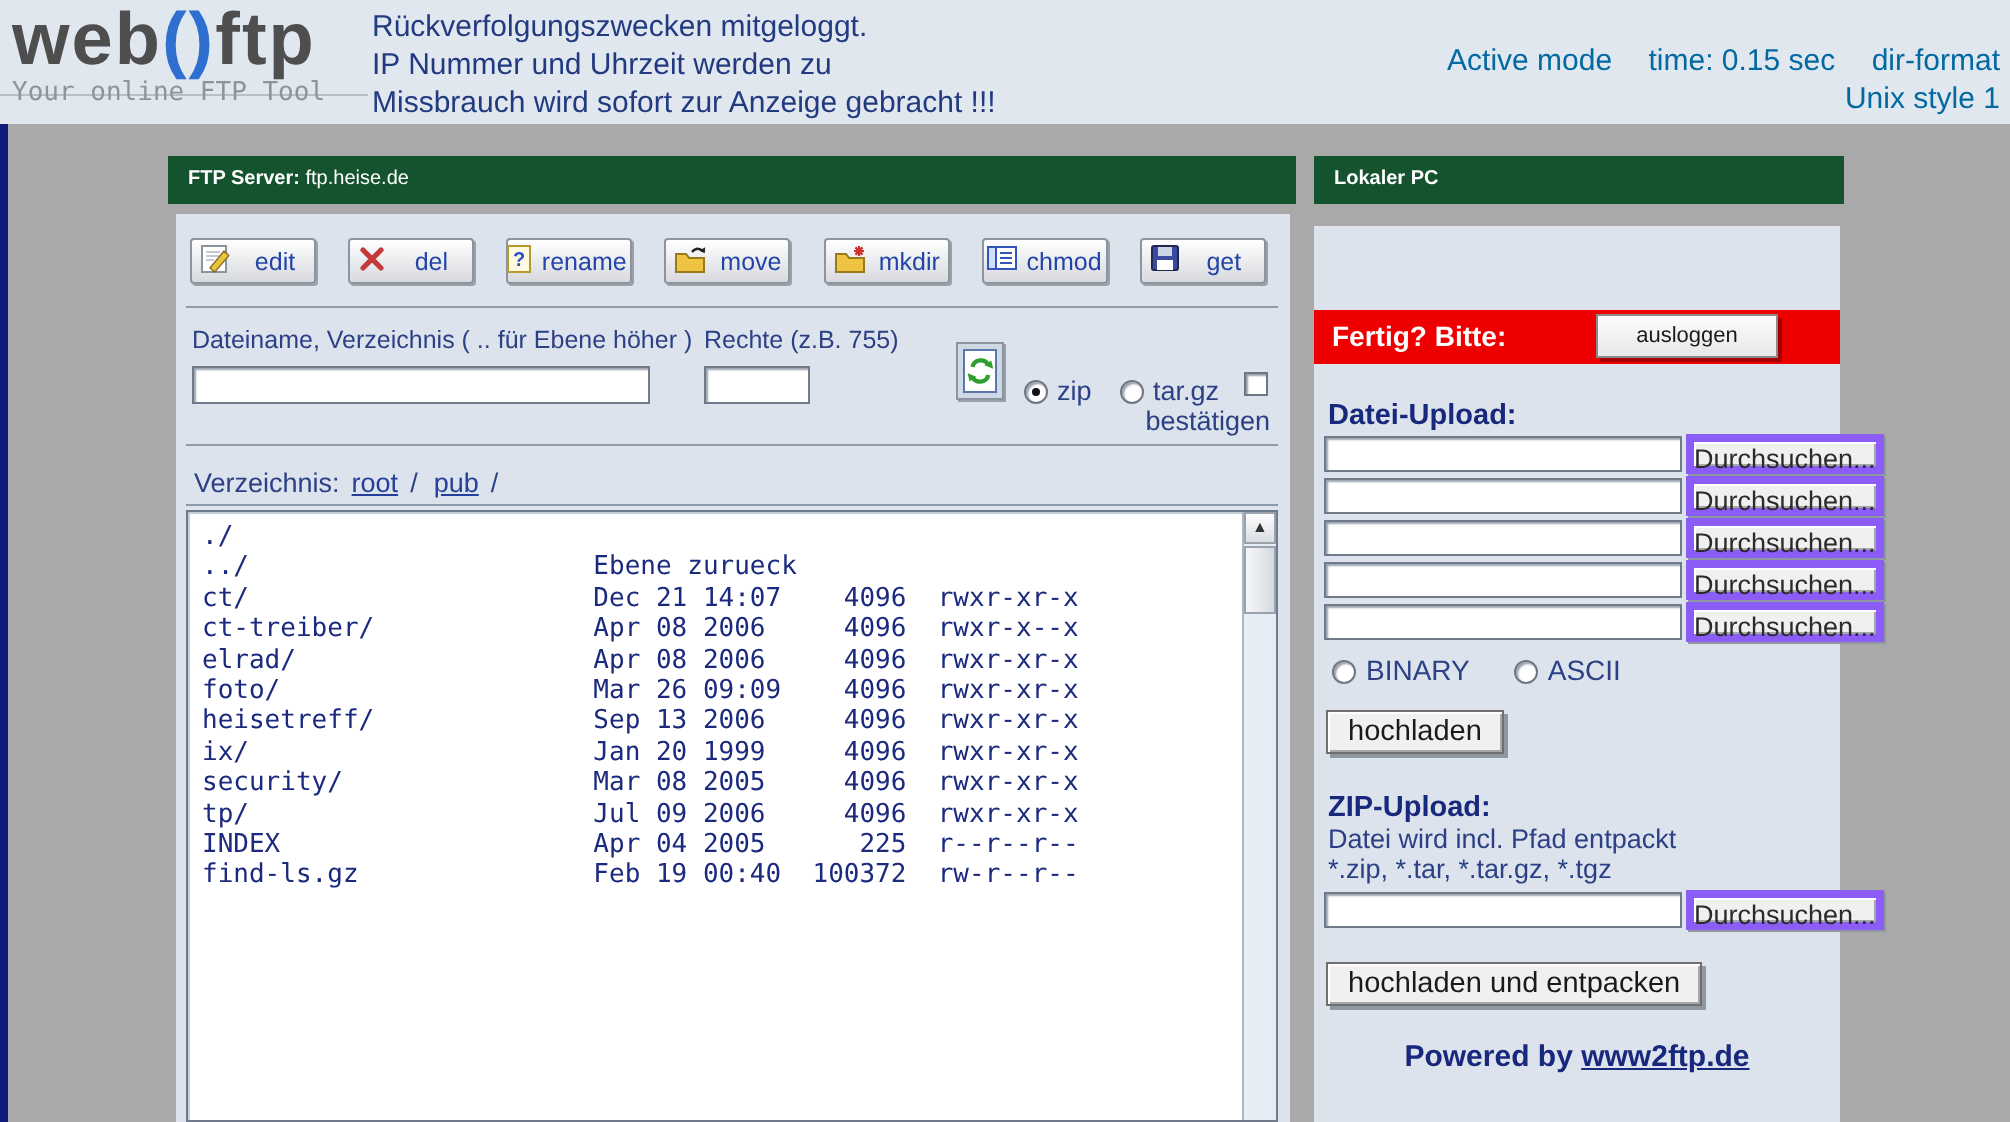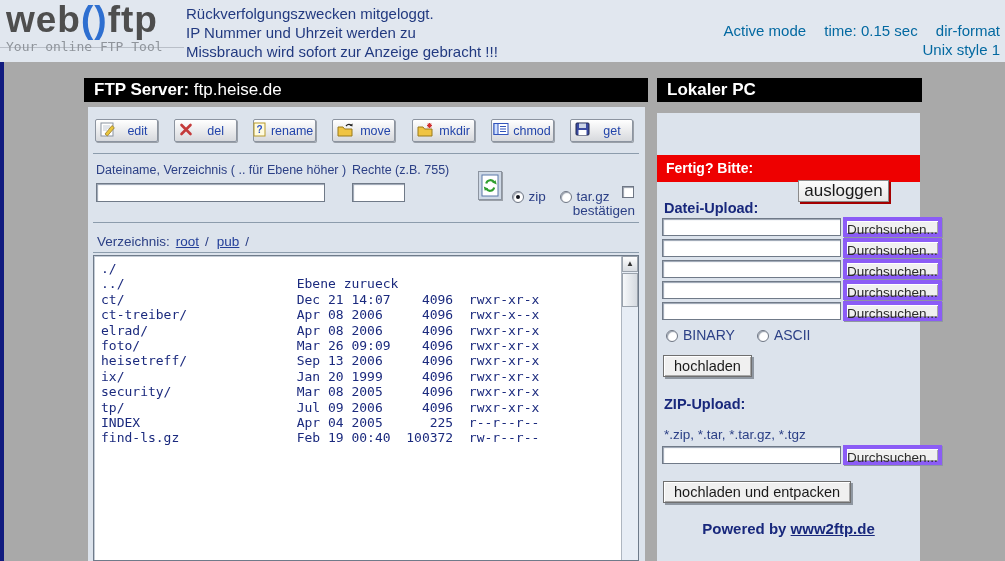--- a/index.html
+++ b/index.html
@@ -15,21 +15,21 @@
   .logo-tagline::before { content:""; position:absolute; left:-6px; right:-2px; top:55%; border-top:1px solid #b9bfc8; }
   .logo-tagline span { position:relative; }
   .notice { position:absolute; left:186px; top:4px; font-size:15px; line-height:19px; color:#223a80; }
   .status { position:absolute; right:5px; top:21px; text-align:right; font-size:15px; color:#0369a1; line-height:19px; }
   .status .gap { display:inline-block; width:14px; }
 
   
   .left-strip { position:absolute; left:0; top:62px; width:4px; height:499px; background:#111b7f; }
 
   
-  .bar { position:absolute; height:24px; background:#000000; color:#fff; font-size:17px; line-height:24px; padding-left:10px; white-space:nowrap; }
+  .bar { position:absolute; height:24px; background:#14532d; color:#fff; font-size:10px; line-height:24px; padding-left:10px; white-space:nowrap; }
   .server-bar { left:84px; top:78px; width:564px; }
   .local-bar  { left:657px; top:78px; width:265px; }
   .bar b { font-weight:bold; }
 
   
   .server-panel { position:absolute; left:88px; top:107px; width:557px; height:454px; background:#dce3ec; }
   .toolbar { position:absolute; left:7px; right:12px; top:12px; display:flex; justify-content:space-between; }
   .tbtn { width:63px; height:23px; display:flex; align-items:center; justify-content:flex-end; gap:4px; padding-left:4px;
           background:linear-gradient(#ffffff,#d7d9dd); border:1px solid #8c94a0; border-radius:2px;
           box-shadow:1px 1px 0 #9aa0a8; font-size:12.5px; color:#2244aa; cursor:default; }
@@ -57,21 +57,21 @@
   .listing-rows { position:absolute; left:0; top:0; right:17px; bottom:0; overflow:hidden; padding:5px 0 0 7px; }
   .lrow { font-family:"DejaVu Sans Mono", monospace; font-size:13px; line-height:15.4px; color:#1b2a7e; white-space:pre; }
   .sbar { position:absolute; right:0; top:0; bottom:0; width:17px; background:#e7edf5; border-left:1px solid #aeb6c0; }
   .sb-btn { width:16px; height:16px; background:linear-gradient(#fdfdfd,#d9dde2); border:1px solid #9aa2ac; font-size:8px; color:#333; text-align:center; line-height:14px; }
   .sb-thumb { width:16px; height:34px; margin-top:1px; background:linear-gradient(90deg,#f6f8fa,#d5dae0); border:1px solid #9aa2ac; }
 
   
   .local-panel { position:absolute; left:657px; top:113px; width:263px; height:448px; background:#dce3ec; }
   .red-bar { position:absolute; left:0; right:0; top:42px; height:27px; background:#ee0000; }
   .red-bar .prompt { position:absolute; left:9px; top:0; line-height:27px; color:#fff; font-weight:bold; font-size:14px; }
-  .logout-btn { position:absolute; left:141px; top:2px; width:91px; height:22px; background:linear-gradient(#fcfcfc,#e8e8e8); border:1px solid #8a8a8a; box-shadow:2px 2px 0 #a40000; font-size:17px; color:#1a1a1a; text-align:center; line-height:20px; cursor:default;margin-top:23px; }
+  .logout-btn { position:absolute; left:141px; top:2px; width:91px; height:22px; background:linear-gradient(#fcfcfc,#e8e8e8); border:1px solid #8a8a8a; box-shadow:2px 2px 0 #a40000; font-size:11px; color:#1a1a1a; text-align:center; line-height:20px; cursor:default; }
   .sec-label { position:absolute; left:7px; font-weight:bold; font-size:14.5px; color:#18287c; }
   .upload-label { top:87px; } .zip-label { top:283px; }
   .upload-rows { position:absolute; left:5px; right:5px; top:104px; }
   .file-row { display:flex; margin-bottom:1px; height:20px; }
   .file-row input { flex:1; height:18px; margin-top:1px; background:#fff; border:1px solid #707a88; box-shadow:inset 1px 1px 1px #9aa4b2; }
   .browse-btn { width:117px; height:20px; background:#f0f0f0; border:4px solid #8b5cf6; box-shadow:inset 1px 1px 0 #ffffff, inset -1px -1px 0 #a8a8a8, 1px 1px 0 #8f97a1; font-size:13.5px; color:#2b2b2b; text-align:left; line-height:18px; margin-left:2px; cursor:default; }
   .modes { position:absolute; left:9px; top:214px; font-size:14px; color:#2c4086; }
   .modes .radio { margin-right:5px; }
   .modes .m2 { margin-left:22px; }
   .push-btn { position:absolute; left:6px; height:22px; background:#f0f0f0; border:1px solid #6f6f6f; box-shadow:inset 1px 1px 0 #ffffff, inset -1px -1px 0 #a8a8a8, 2px 2px 0 #8f97a1; font-size:14.5px; color:#1a1a1a; text-align:center; line-height:20px; padding:0 10px; cursor:default; }
@@ -255,20 +255,21 @@
       </div>
     </div>
 
   <div class="modes">
     <span class="radio"></span><span>BINARY</span><span class="m2"></span><span class="radio"></span><span>ASCII</span>
   </div>
 
   <div class="push-btn upload-btn">hochladen</div>
 
   <div class="sec-label zip-label">ZIP-Upload:</div>
+  <div class="note note1">Datei wird incl. Pfad entpackt</div>
   <div class="note note2">*.zip, *.tar, *.tar.gz, *.tgz</div>
 
   <div class="zip-row">
     <div class="file-row">
       <input style="">
       <div class="browse-btn">Durchsuchen...</div>
     </div>
   </div>
 
   <div class="push-btn unpack-btn">hochladen und entpacken</div>

